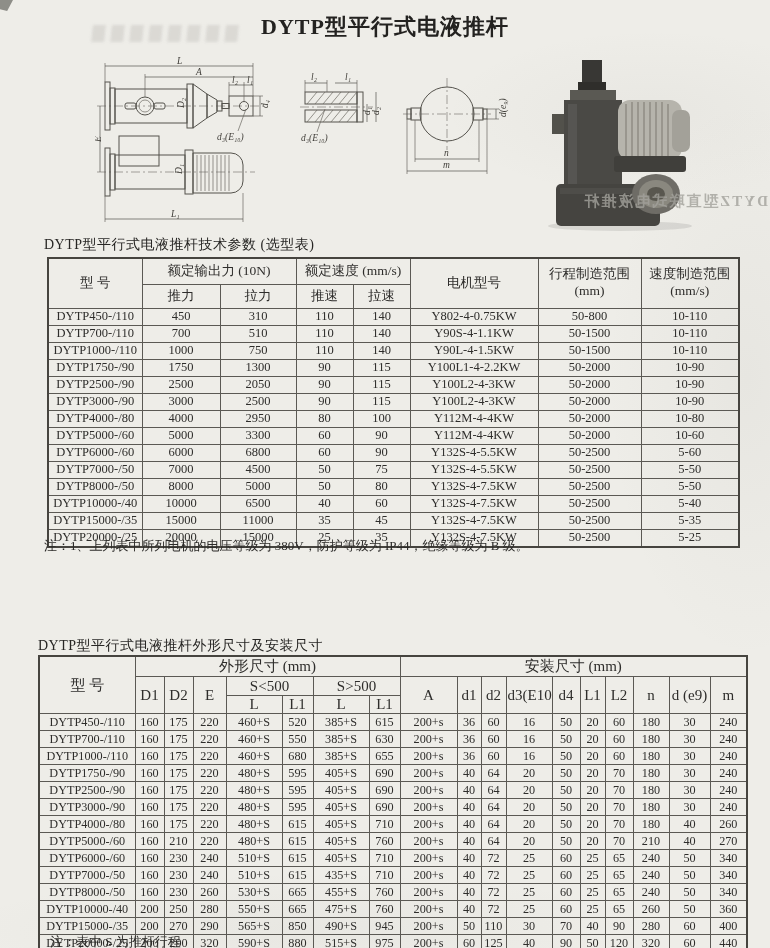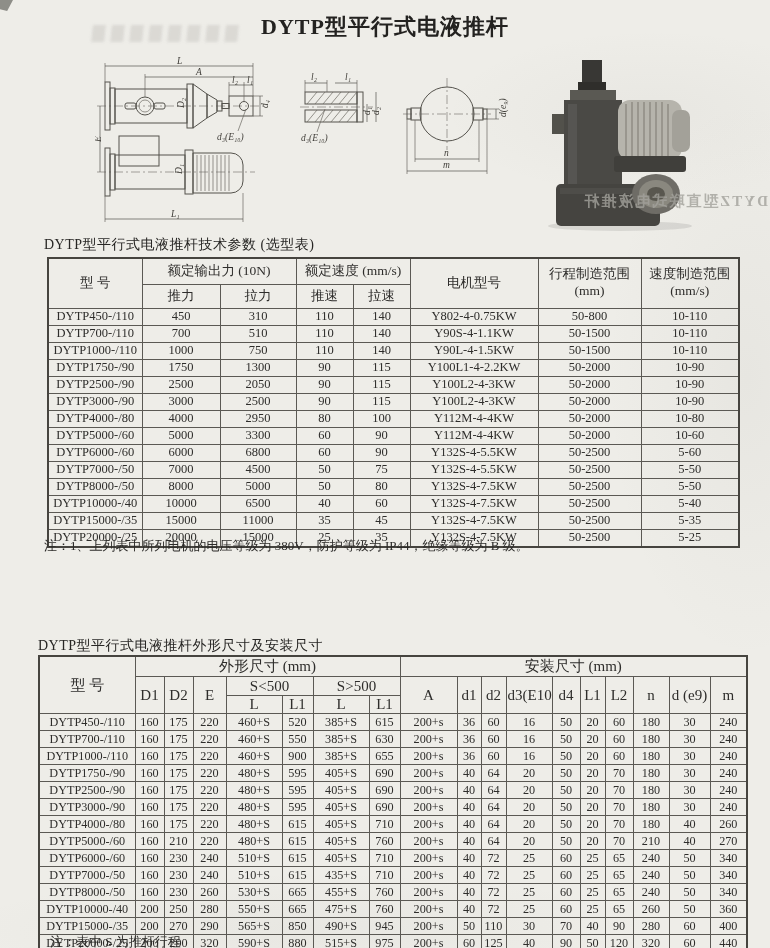--- a/index.html
+++ b/index.html
@@ -503,21 +503,21 @@
           <td>180</td>
           <td>30</td>
           <td>240</td>
         </tr>
         <tr>
           <td>DYTP1000-/110</td>
           <td>160</td>
           <td>175</td>
           <td>220</td>
           <td>460+S</td>
-          <td>900</td>
+          <td>680</td>
           <td>385+S</td>
           <td>655</td>
           <td>200+s</td>
           <td>36</td>
           <td>60</td>
           <td>16</td>
           <td>50</td>
           <td>20</td>
           <td>60</td>
           <td>180</td>

